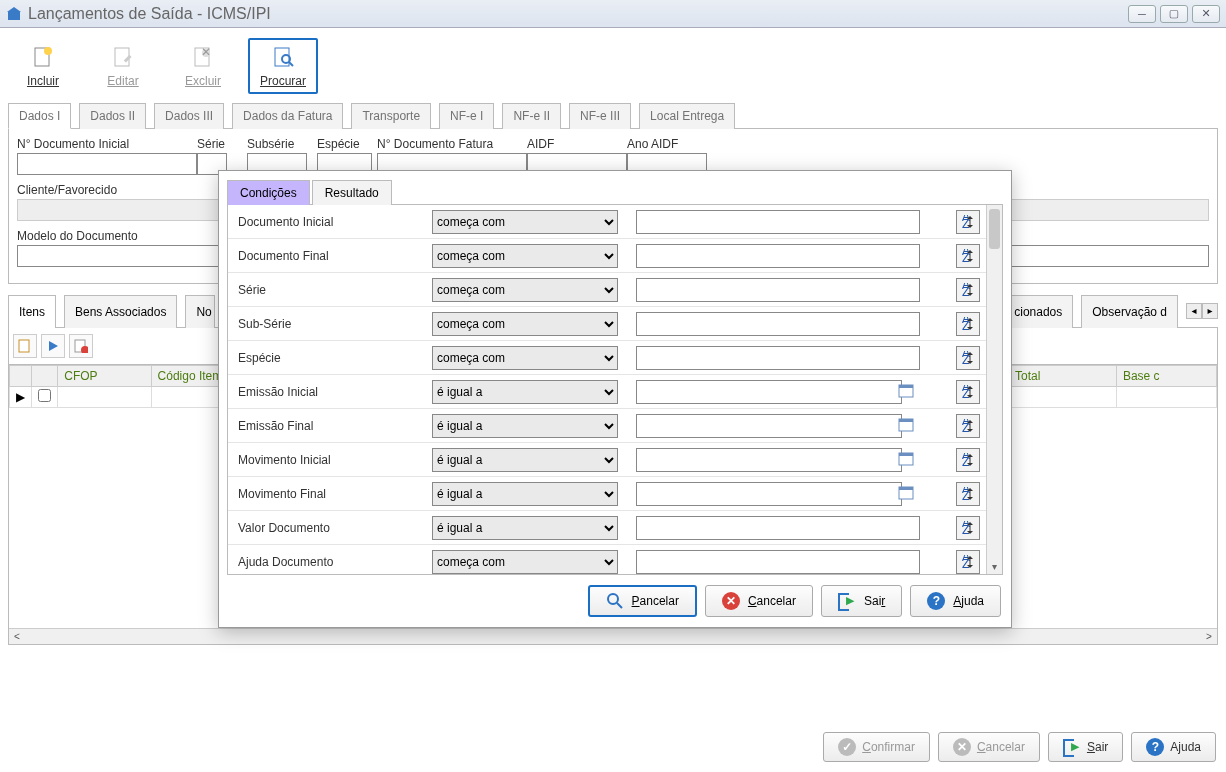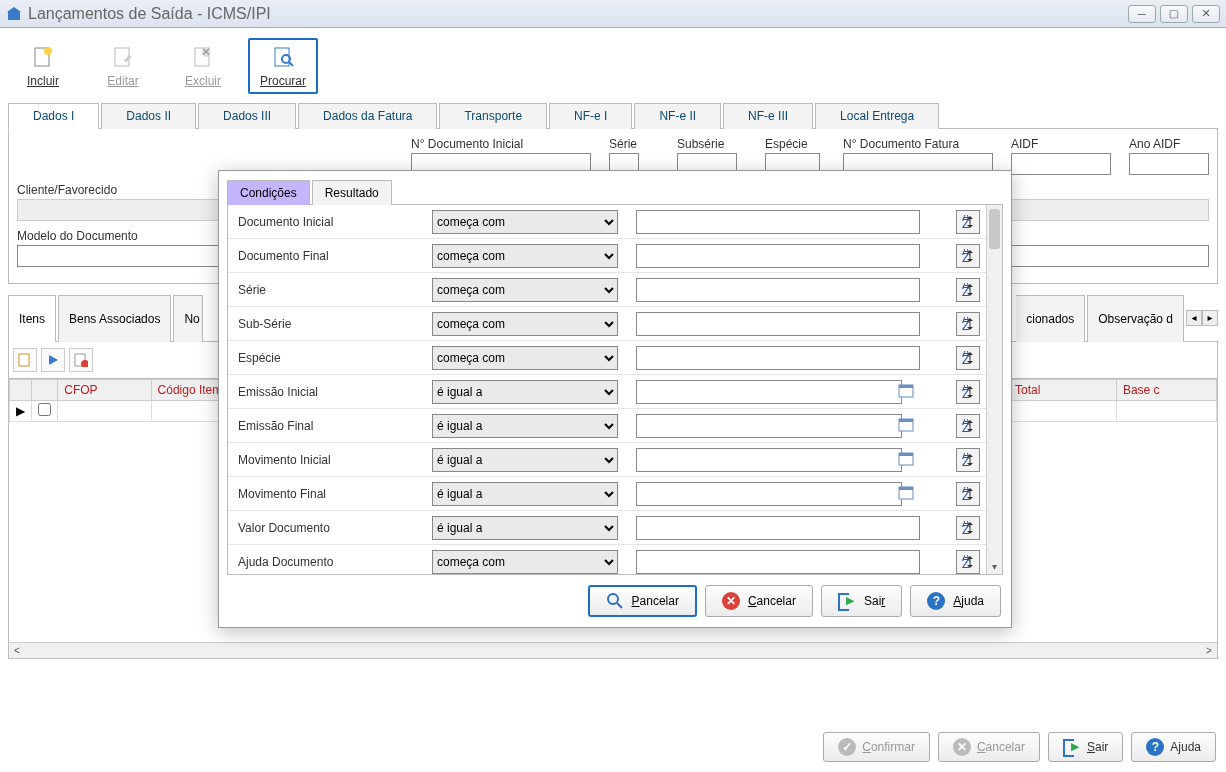--- a/index.html
+++ b/index.html
@@ -16,47 +16,47 @@
 .main-area { padding: 6px 8px; }
 .toolbar { display: flex; gap: 10px; padding: 4px 0 8px; }
 .tbtn { width: 70px; height: 56px; border: 1px solid transparent; display: flex; flex-direction: column; align-items: center; justify-content: center; gap: 2px; color: #333; border-radius: 2px; }
 .tbtn.disabled { color: #999; }
 .tbtn.active { border: 2px solid #1a6fc4; }
 .tbtn .ticon { width: 28px; height: 28px; display: flex; align-items: center; justify-content: center; }
 .tbtn .u { text-decoration: underline; }
 
 
 .tabs { display: flex; border-bottom: 1px solid #bbb; }
-.tab { padding: 5px 24px; border: 1px solid #bbb; border-bottom: none; background: #f3f3f3; margin-right: 2px; position: relative; top: 1px; color: #0c4a6e; }
+.tab { padding: 5px 10px; border: 1px solid #bbb; border-bottom: none; background: #f3f3f3; margin-right: 8px; position: relative; top: 1px; color: #737373; }
 .tab.active { background: #fff; border-bottom: 1px solid #fff; }
 
 
 .form-area { border: 1px solid #bbb; border-top: none; padding: 8px; }
-.form-row { display: flex; gap: 18px; margin-bottom: 8px; justify-content: flex-end; }
+.form-row { display: flex; margin-bottom: 8px; }
 .form-col { display: flex; flex-direction: column; }
 .form-col label { color: #333; margin-bottom: 2px; }
 .form-col input { border: 1px solid #888; height: 22px; padding: 0 4px; background: #fff; }
 .form-col.readonly input { background: #eee; border: 1px solid #ccc; }
 
 
 .subtabs-wrap { margin-top: 10px; position: relative; }
 .subtabs { display: flex; border-bottom: 1px solid #bbb; align-items: center; }
-.subtab { padding: 16px 10px; border: 1px solid #bbb; border-bottom: none; background: #f3f3f3; margin-right: 2px; position: relative; top: 1px; }
+.subtab { padding: 9px 10px; border: 1px solid #bbb; border-bottom: none; background: #f3f3f3; margin-right: 8px; position: relative; top: 1px; }
 .subtab.active { background: #fff; }
 .subtabs .scroll-arrows { margin-left: auto; display: flex; }
 .scroll-arrows .arr { width: 16px; height: 16px; border: 1px solid #bbb; background: #eee; display: flex; align-items: center; justify-content: center; font-size: 10px; }
 
 
 .mini-tb { display: flex; gap: 4px; padding: 6px 4px; border: 1px solid #bbb; border-top: none; }
 .mini-btn { width: 24px; height: 24px; border: 1px solid #ccc; background: #fafafa; display: flex; align-items: center; justify-content: center; }
 
 
 .grid-wrap { border: 1px solid #bbb; border-top: none; height: 280px; overflow: hidden; position: relative; }
 .grid { border-collapse: collapse; width: 100%; }
-.grid th { background: #f0f0f0; border: 1px solid #ccc; padding: 3px 6px; font-weight: normal; color: #b91c1c; text-align: left; }
+.grid th { background: #f0f0f0; border: 1px solid #ccc; padding: 3px 6px; font-weight: normal; color: #4d7c0f; text-align: left; }
 .grid td { border: 1px solid #ddd; padding: 2px 6px; height: 20px; }
 .row-indicator { width: 14px; text-align: center; }
 .grid-hscroll { position: absolute; bottom: 0; left: 0; right: 0; height: 16px; background: #f0f0f0; border-top: 1px solid #ccc; display: flex; justify-content: space-between; }
 .grid-hscroll .sarr { width: 16px; height: 14px; display: flex; align-items: center; justify-content: center; font-size: 10px; color: #555; }
 
 
 .bottom-bar { position: absolute; bottom: 10px; right: 10px; display: flex; gap: 8px; align-items: center; }
 .btn { height: 30px; padding: 0 14px; border: 1px solid #aaa; background: linear-gradient(#fdfdfd,#ececec); border-radius: 3px; display: flex; align-items: center; gap: 6px; color: #333; }
 .btn.disabled { color: #999; }
 .btn .u { text-decoration: underline; }

